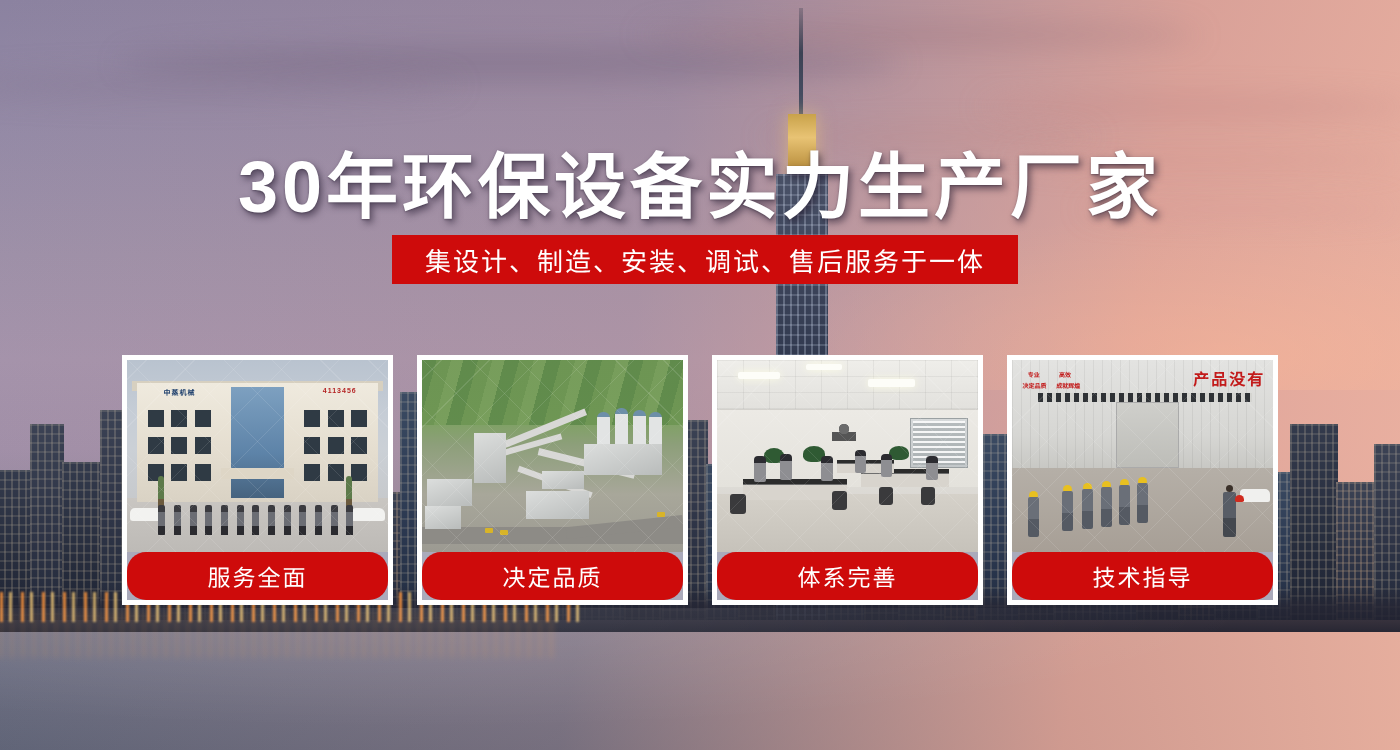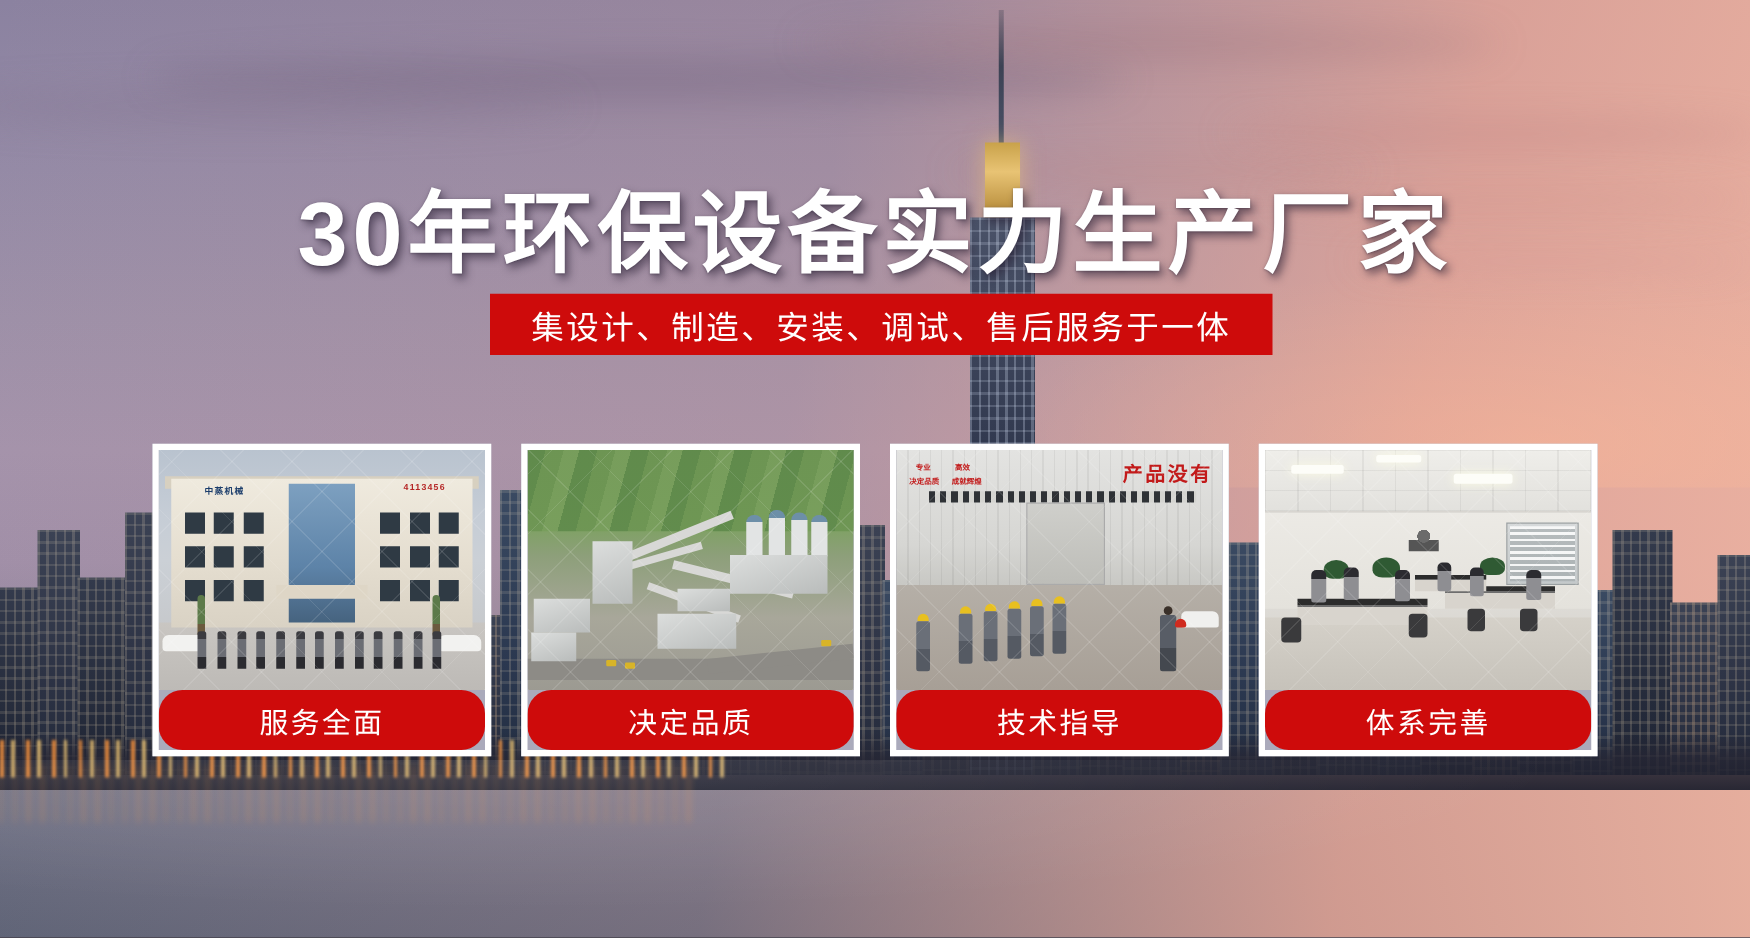--- a/index.html
+++ b/index.html
@@ -422,68 +422,20 @@
           <div class="yellow" style="left:30%;bottom:9%"></div>
           <div class="yellow" style="right:7%;bottom:18%"></div>
         </div>
         <div class="wm"></div>
       </div>
       <div class="card-caption">决定品质</div>
     </div>
 
     <div class="card">
       <div class="card-photo">
-        <div class="p4">
-          <div class="facade"></div>
-          <div class="ground"></div>
-          <div class="bigsign">产品没有</div>
-          <div class="smallsign" style="left:6%;top:6%;">专业</div>
-          <div class="smallsign" style="left:18%;top:6%;">高效</div>
-          <div class="smallsign" style="left:4%;top:12%;">决定品质</div>
-          <div class="smallsign" style="left:17%;top:12%;">成就辉煌</div>
-          <div class="wstrip"></div>
-          <div class="door"></div>
-          <div class="whitecar"></div>
-          <div class="worker" style="left:6%;">
-              <span class="hat"></span>
-              <span class="body"></span>
-            </div>
-          <div class="worker" style="left:19%;bottom:11%;">
-              <span class="hat"></span>
-              <span class="body"></span>
-            </div>
-          <div class="worker" style="left:27%;bottom:12%;">
-              <span class="hat"></span>
-              <span class="body"></span>
-            </div>
-          <div class="worker" style="left:34%;bottom:13%;">
-              <span class="hat"></span>
-              <span class="body"></span>
-            </div>
-          <div class="worker" style="left:41%;bottom:14%;">
-              <span class="hat"></span>
-              <span class="body"></span>
-            </div>
-          <div class="worker" style="left:48%;bottom:15%;">
-              <span class="hat"></span>
-              <span class="body"></span>
-            </div>
-          <div class="boss">
-              <span class="head"></span>
-              <span class="body"></span>
-            </div>
-          <div class="helmet"></div>
-        </div>
-        <div class="wm"></div>
-      </div>
-      <div class="card-caption">技术指导</div>
-    </div>
-
-    <div class="card">
-      <div class="card-photo">
         <div class="p3">
           <div class="wall"></div>
           <div class="floor"></div>
           <div class="ceil"></div>
           <div class="light" style="left:8%;top:6%;width:16%;height:4%;"></div>
           <div class="light" style="left:58%;top:10%;width:18%;height:4%;"></div>
           <div class="light" style="left:34%;top:2%;width:14%;height:3%;"></div>
           <div class="window"></div>
           <div class="logo"></div>
           <div class="plant" style="left:18%;top:46%;width:20px;height:15px;"></div>
@@ -501,14 +453,62 @@
           <div class="chair" style="left:5%;top:70%;width:16px;height:20px;"></div>
           <div class="chair" style="left:44%;top:68%;width:15px;height:19px;"></div>
           <div class="chair" style="left:62%;top:66%;width:14px;height:18px;"></div>
           <div class="chair" style="left:78%;top:66%;width:14px;height:18px;"></div>
         </div>
         <div class="wm"></div>
       </div>
       <div class="card-caption">体系完善</div>
     </div>
 
+    <div class="card">
+      <div class="card-photo">
+        <div class="p4">
+          <div class="facade"></div>
+          <div class="ground"></div>
+          <div class="bigsign">产品没有</div>
+          <div class="smallsign" style="left:6%;top:6%;">专业</div>
+          <div class="smallsign" style="left:18%;top:6%;">高效</div>
+          <div class="smallsign" style="left:4%;top:12%;">决定品质</div>
+          <div class="smallsign" style="left:17%;top:12%;">成就辉煌</div>
+          <div class="wstrip"></div>
+          <div class="door"></div>
+          <div class="whitecar"></div>
+          <div class="worker" style="left:6%;">
+              <span class="hat"></span>
+              <span class="body"></span>
+            </div>
+          <div class="worker" style="left:19%;bottom:11%;">
+              <span class="hat"></span>
+              <span class="body"></span>
+            </div>
+          <div class="worker" style="left:27%;bottom:12%;">
+              <span class="hat"></span>
+              <span class="body"></span>
+            </div>
+          <div class="worker" style="left:34%;bottom:13%;">
+              <span class="hat"></span>
+              <span class="body"></span>
+            </div>
+          <div class="worker" style="left:41%;bottom:14%;">
+              <span class="hat"></span>
+              <span class="body"></span>
+            </div>
+          <div class="worker" style="left:48%;bottom:15%;">
+              <span class="hat"></span>
+              <span class="body"></span>
+            </div>
+          <div class="boss">
+              <span class="head"></span>
+              <span class="body"></span>
+            </div>
+          <div class="helmet"></div>
+        </div>
+        <div class="wm"></div>
+      </div>
+      <div class="card-caption">技术指导</div>
+    </div>
+
   </div>
 </div>
 
 </body></html>

